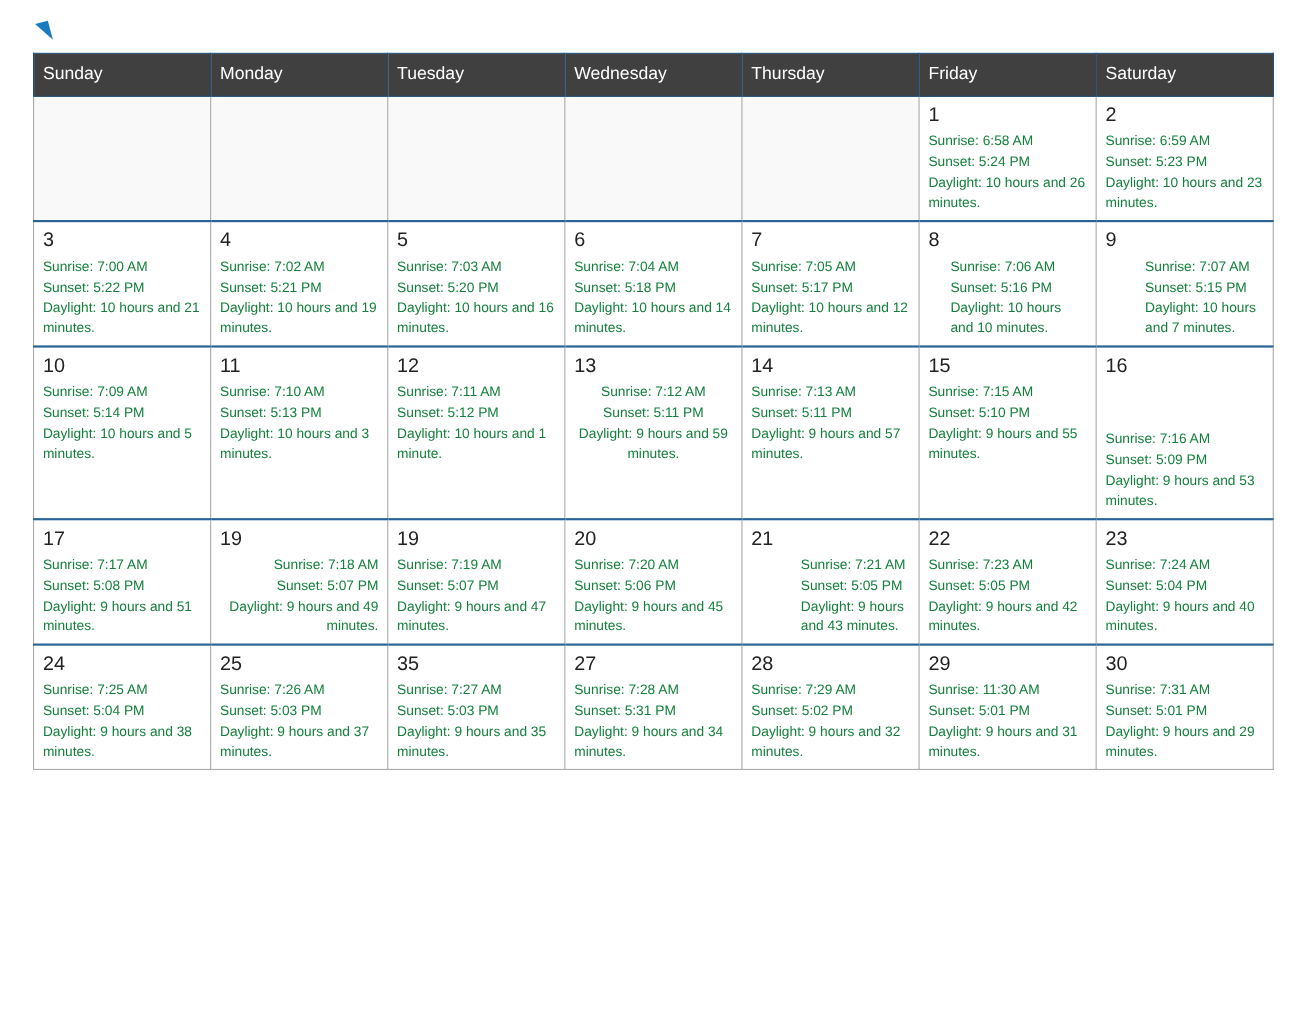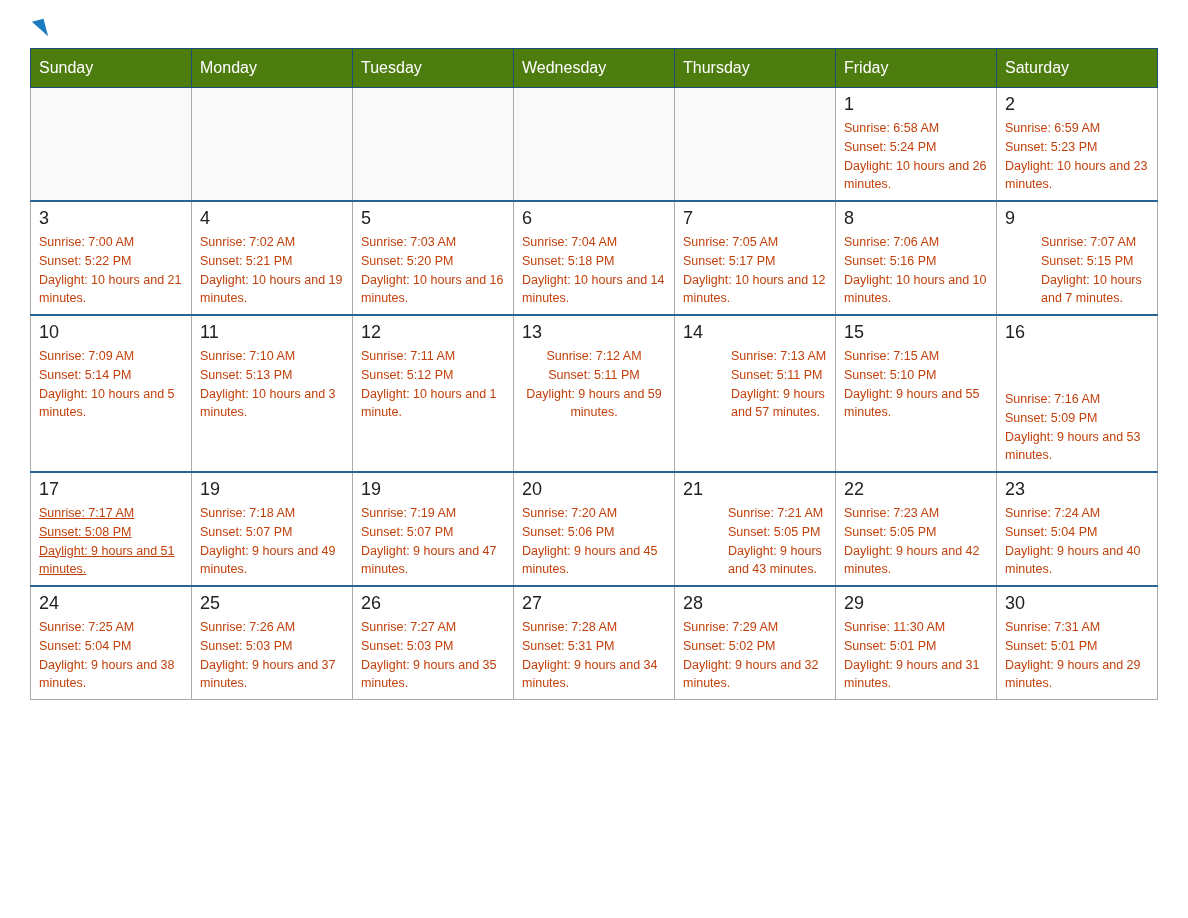--- a/index.html
+++ b/index.html
@@ -58,21 +58,21 @@
       font-size: 20px;
       color: #555;
       margin-top: 2px;
     }
     .calendar {
       width: 100%;
       border-collapse: collapse;
       margin-top: 8px;
     }
     .calendar th {
-      background: #4d7c0f;
+      background: #404040;
       color: #fff;
       padding: 10px 8px;
       font-size: 16px;
       font-weight: normal;
       border: 1px solid #1e4f78;
       text-align: left;
     }
     .calendar td {
       border: 1px solid #aaa;
       vertical-align: top;
@@ -88,21 +88,21 @@
     .day-number {
       font-size: 18px;
       font-weight: normal;
       color: #222;
       margin-bottom: 4px;
       display: block;
     }
     .day-info {
       font-size: 12.5px;
       line-height: 1.5;
-      color: #c2410c;
+      color: #15803d;
     }
     .row-separator td {
       border-top: 2px solid #2a6496;
     }
   </style>
 </head>
 <body>
 
 <div class="header-area">
   <div class="logo">
@@ -176,21 +176,21 @@
 Daylight: 10 hours and 14 minutes.</div>
         </td>
         <td>
           <span class="day-number">7</span>
           <div class="day-info" style="white-space: pre-line;">Sunrise: 7:05 AM
 Sunset: 5:17 PM
 Daylight: 10 hours and 12 minutes.</div>
         </td>
         <td>
           <span class="day-number">8</span>
-          <div class="day-info" style="white-space: pre-line;">Sunrise: 7:06 AM
+          <div class="day-info" style="white-space: pre-line; margin-left: 20px;">Sunrise: 7:06 AM
 Sunset: 5:16 PM
 Daylight: 10 hours and 10 minutes.</div>
         </td>
         <td>
           <span class="day-number">9</span>
           <div class="day-info" style="white-space: pre-line; margin-left: 36px;">Sunrise: 7:07 AM
 Sunset: 5:15 PM
 Daylight: 10 hours and 7 minutes.</div>
         </td>
       </tr>
@@ -214,47 +214,47 @@
 Daylight: 10 hours and 1 minute.</div>
         </td>
         <td>
           <span class="day-number">13</span>
           <div class="day-info" style="white-space: pre-line; text-align: center;">Sunrise: 7:12 AM
 Sunset: 5:11 PM
 Daylight: 9 hours and 59 minutes.</div>
         </td>
         <td>
           <span class="day-number">14</span>
-          <div class="day-info" style="white-space: pre-line; margin-left: 48px;">Sunrise: 7:13 AM
+          <div class="day-info" style="white-space: pre-line;">Sunrise: 7:13 AM
 Sunset: 5:11 PM
 Daylight: 9 hours and 57 minutes.</div>
         </td>
         <td>
           <span class="day-number">15</span>
           <div class="day-info" style="white-space: pre-line;">Sunrise: 7:15 AM
 Sunset: 5:10 PM
 Daylight: 9 hours and 55 minutes.</div>
         </td>
         <td>
           <span class="day-number">16</span>
           <div class="day-info" style="white-space: pre-line; margin-top: 47px;">Sunrise: 7:16 AM
 Sunset: 5:09 PM
 Daylight: 9 hours and 53 minutes.</div>
         </td>
       </tr>
       <tr class="row-separator">
         <td>
           <span class="day-number">17</span>
-          <div class="day-info" style="white-space: pre-line; text-decoration: underline;">Sunrise: 7:17 AM
+          <div class="day-info" style="white-space: pre-line;">Sunrise: 7:17 AM
 Sunset: 5:08 PM
 Daylight: 9 hours and 51 minutes.</div>
         </td>
         <td>
           <span class="day-number">19</span>
-          <div class="day-info" style="white-space: pre-line;">Sunrise: 7:18 AM
+          <div class="day-info" style="white-space: pre-line; text-align: right;">Sunrise: 7:18 AM
 Sunset: 5:07 PM
 Daylight: 9 hours and 49 minutes.</div>
         </td>
         <td>
           <span class="day-number">19</span>
           <div class="day-info" style="white-space: pre-line;">Sunrise: 7:19 AM
 Sunset: 5:07 PM
 Daylight: 9 hours and 47 minutes.</div>
         </td>
         <td>
@@ -289,21 +289,21 @@
 Sunset: 5:04 PM
 Daylight: 9 hours and 38 minutes.</div>
         </td>
         <td>
           <span class="day-number">25</span>
           <div class="day-info" style="white-space: pre-line;">Sunrise: 7:26 AM
 Sunset: 5:03 PM
 Daylight: 9 hours and 37 minutes.</div>
         </td>
         <td>
-          <span class="day-number">26</span>
+          <span class="day-number">35</span>
           <div class="day-info" style="white-space: pre-line;">Sunrise: 7:27 AM
 Sunset: 5:03 PM
 Daylight: 9 hours and 35 minutes.</div>
         </td>
         <td>
           <span class="day-number">27</span>
           <div class="day-info" style="white-space: pre-line;">Sunrise: 7:28 AM
 Sunset: 5:31 PM
 Daylight: 9 hours and 34 minutes.</div>
         </td>

